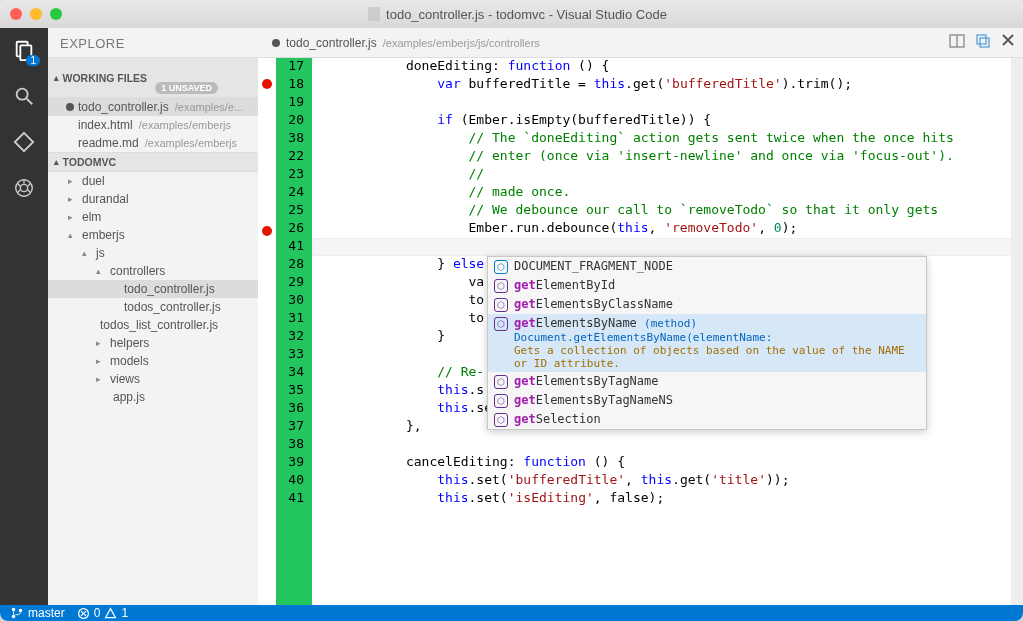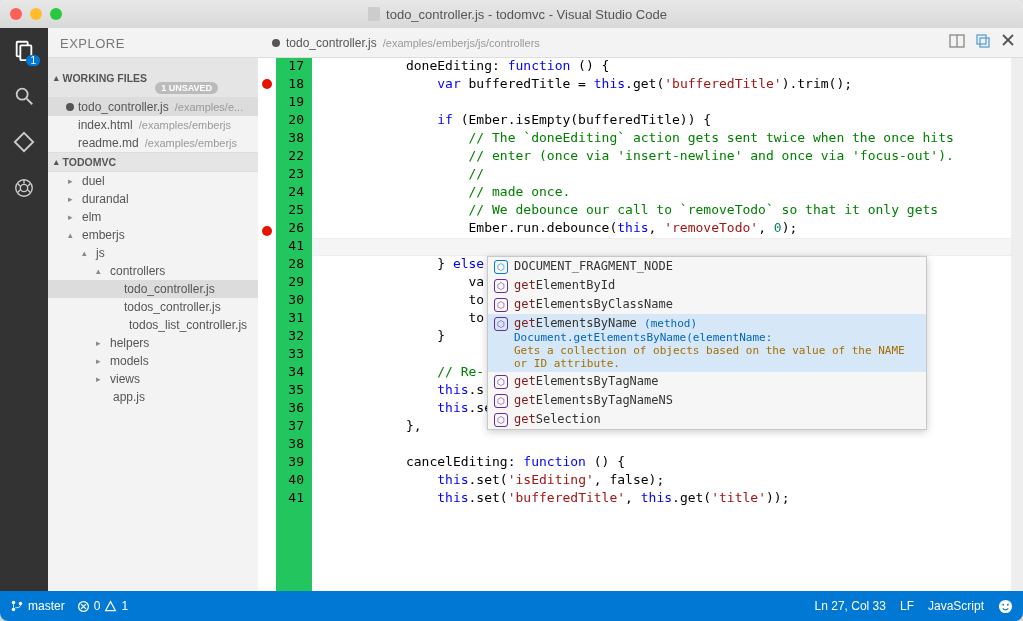--- a/index.html
+++ b/index.html
@@ -49,24 +49,24 @@
 .c-str { color: #a31515; }
 .c-comment { color: #008000; }
 .c-num { color: #098658; }
 .highlight-line { position: absolute; left: 0; right: 0; height: 18px; background: #f5f5f5; border: 1px solid #eee; box-sizing: border-box; }
 .suggest { position: absolute; background: #f6f6f6; border: 1px solid #c8c8c8; box-shadow: 0 2px 8px rgba(0,0,0,0.2); font-size: 12px; width: 440px; z-index: 10; }
 .sug-row { display: flex; align-items: flex-start; gap: 6px; padding: 2px 6px; color: #333; }
 .sug-row.selected { background: #d6e7f7; }
 .sug-icon { width: 14px; height: 14px; border: 1px solid #652d90; border-radius: 3px; flex-shrink: 0; display: flex; align-items: center; justify-content: center; font-size: 9px; color: #652d90; margin-top: 1px; }
 .sug-icon.prop { border-color: #007acc; color: #007acc; }
 .sug-text { flex: 1; font-family: Menlo, Consolas, monospace; font-size: 12px; }
-.sug-match { color: #7f1d1d; font-weight: 400; }
+.sug-match { color: #a21caf; font-weight: 700; }
 .sug-detail { color: #0066bf; font-family: Menlo, Consolas, monospace; font-size: 11px; }
 .sug-doc { color: #a36f00; font-size: 11px; }
-.statusbar { height: 30px; background: #0078d4; color: #fff; display: flex; align-items: center; padding: 0 10px; font-size: 12px; gap: 12px; }
+.statusbar { height: 16px; background: #0078d4; color: #fff; display: flex; align-items: center; padding: 0 10px; font-size: 12px; gap: 12px; }
 .statusbar .right { margin-left: auto; display: flex; gap: 14px; align-items: center; }
 .sb-item { display: flex; align-items: center; gap: 4px; cursor: pointer; }
 .minimap { position: absolute; right: 0; top: 0; width: 12px; height: 100%; background: linear-gradient(#eee, #eee); border-left: 1px solid #eee; }
 .cursor-line-marker { border-left: 2px solid #aeaeae; box-sizing: border-box; }
 </style>
 </head>
 <body>
 
 <div class="window">
   <div class="titlebar">
@@ -168,21 +168,21 @@
             <span>controllers</span>
           </div>
           <div class="tree-row selected" style="padding-left: 62px;">
             <span class="caret"></span>
             <span>todo_controller.js</span>
           </div>
           <div class="tree-row" style="padding-left: 62px;">
             <span class="caret"></span>
             <span>todos_controller.js</span>
           </div>
-          <div class="tree-row" style="padding-left: 67px;">
+          <div class="tree-row" style="padding-left: 38px;">
             <span class="caret"></span>
             <span>todos_list_controller.js</span>
           </div>
           <div class="tree-row" style="padding-left: 48px;">
             <span class="caret">▸</span>
             <span>helpers</span>
           </div>
           <div class="tree-row" style="padding-left: 48px;">
             <span class="caret">▸</span>
             <span>models</span>
@@ -302,22 +302,22 @@
             <div class="line">                    to</div>
             <div class="line">                    to</div>
             <div class="line">                }</div>
             <div class="line"></div>
             <div class="line"><span class="c-comment">                // Re-</span></div>
             <div class="line">                <span class="c-keyword">this</span>.s</div>
             <div class="line">                <span class="c-keyword">this</span>.set(<span class="c-str">'isEditing'</span>, false);</div>
             <div class="line">            },</div>
             <div class="line"></div>
             <div class="line">            cancelEditing: <span class="c-keyword">function</span> () {</div>
+            <div class="line">                <span class="c-keyword">this</span>.set(<span class="c-str">'bufferedTitle'</span>, <span class="c-keyword">this</span>.get(<span class="c-str">'title'</span>));</div>
             <div class="line">                <span class="c-keyword">this</span>.set(<span class="c-str">'isEditing'</span>, false);</div>
-            <div class="line">                <span class="c-keyword">this</span>.set(<span class="c-str">'bufferedTitle'</span>, <span class="c-keyword">this</span>.get(<span class="c-str">'title'</span>));</div>
             <div class="highlight-line" style="top: 180px;"></div>
             <div class="suggest" style="left: 175px; top: 198px;">
               <div class="sug-row">
                 <span class="sug-icon prop">⬡</span>
                 <div class="sug-text"><span class="sug-match"></span>DOCUMENT_FRAGMENT_NODE</div>
               </div>
               <div class="sug-row">
                 <span class="sug-icon ">⬡</span>
                 <div class="sug-text"><span class="sug-match">get</span>ElementById</div>
               </div>
@@ -363,27 +363,14 @@
           <circle cx="8" cy="8" r="6"></circle>
           <line x1="5" y1="5" x2="11" y2="11"></line>
           <line x1="11" y1="5" x2="5" y2="11"></line>
         </svg>
       <span>0</span>
       <svg width="13" height="13" viewBox="0 0 16 16" fill="none" stroke="#fff" stroke-width="1.5">
           <path d="M8 2 L14 13 L2 13 Z"></path>
         </svg>
       <span>1</span>
     </div>
-    <div class="right">
-      <span class="sb-item">Ln 27, Col 33</span>
-      <span class="sb-item">LF</span>
-      <span class="sb-item">JavaScript</span>
-      <span class="sb-item">
-        <svg width="15" height="15" viewBox="0 0 16 16" fill="#fff">
-            <circle cx="8" cy="8" r="7"></circle>
-            <circle cx="5.5" cy="6" r="1" fill="#0078d4"></circle>
-            <circle cx="10.5" cy="6" r="1" fill="#0078d4"></circle>
-            <path d="M5 10 Q8 13 11 10" stroke="#0078d4" fill="none" stroke-width="1.3"></path>
-          </svg>
-      </span>
-    </div>
   </div>
 </div>
 
 </body></html>

